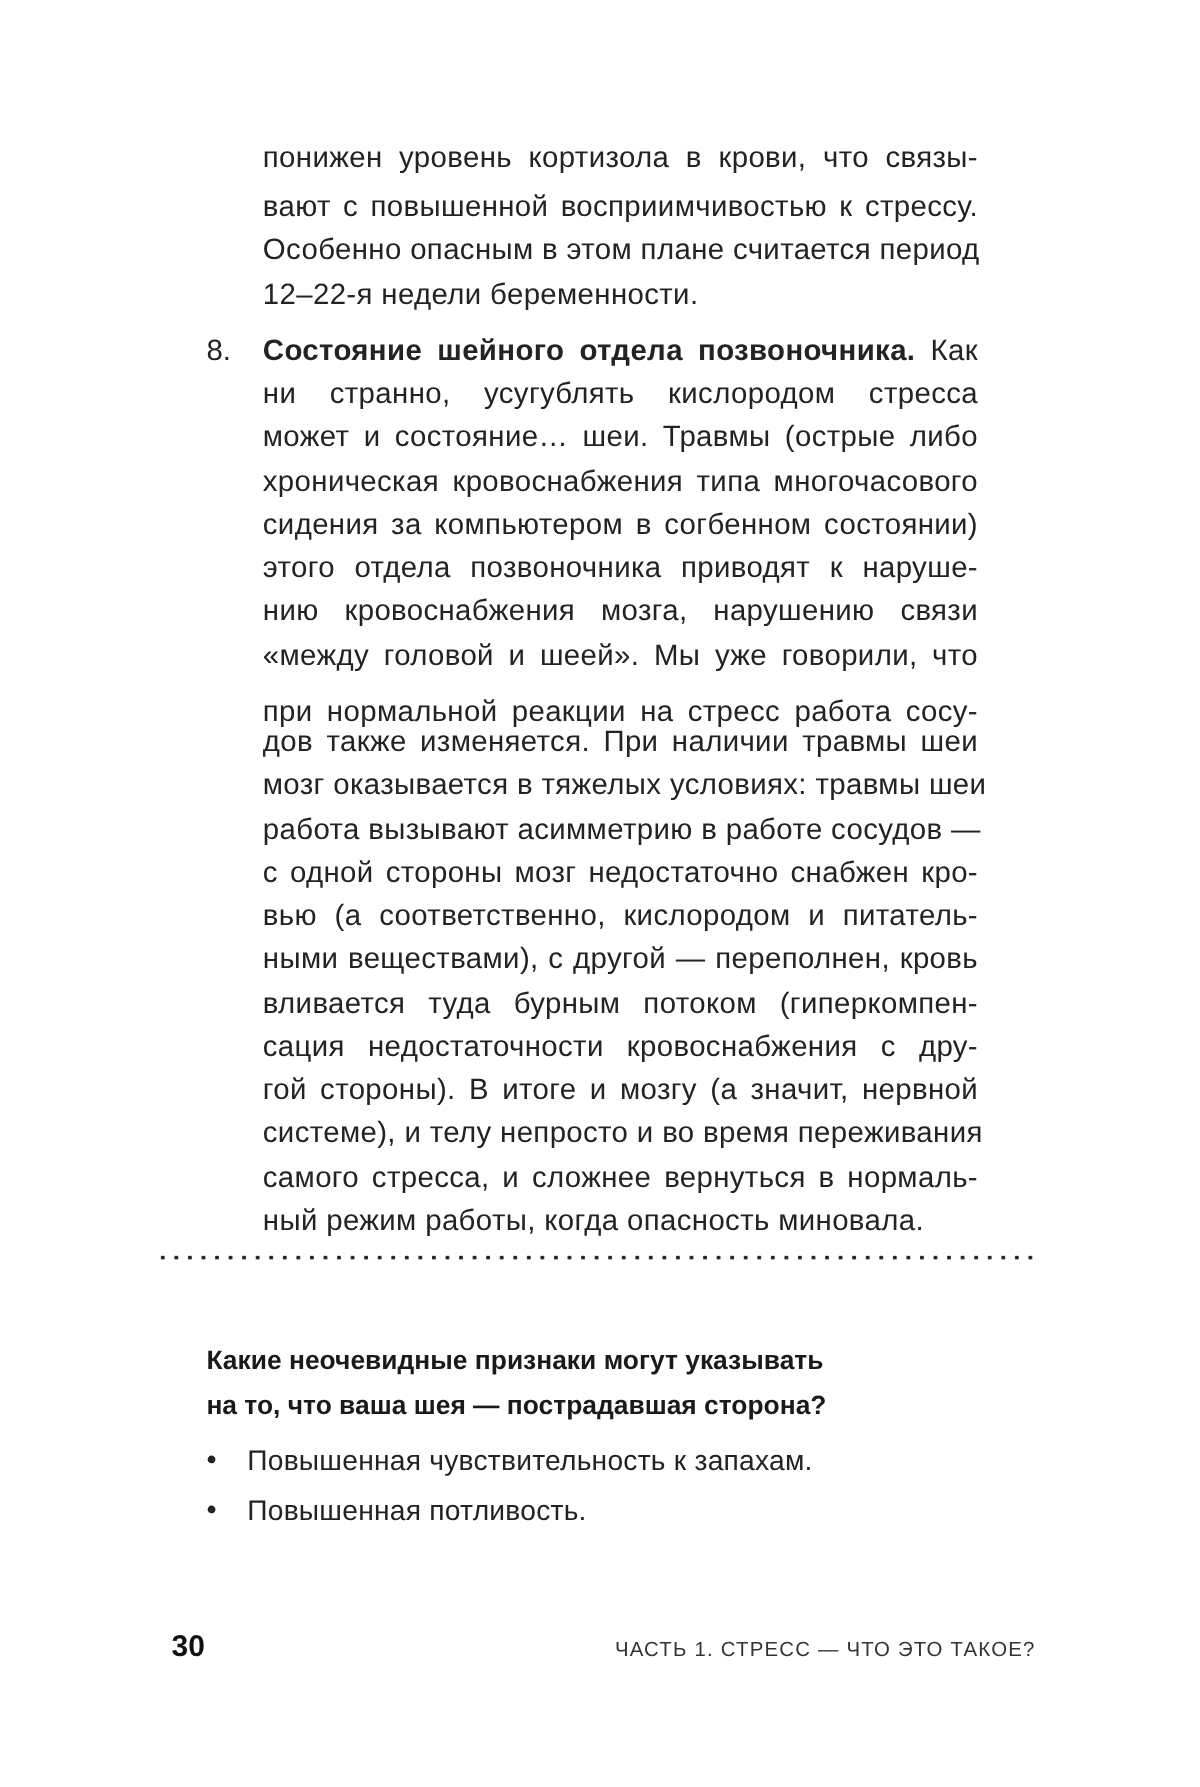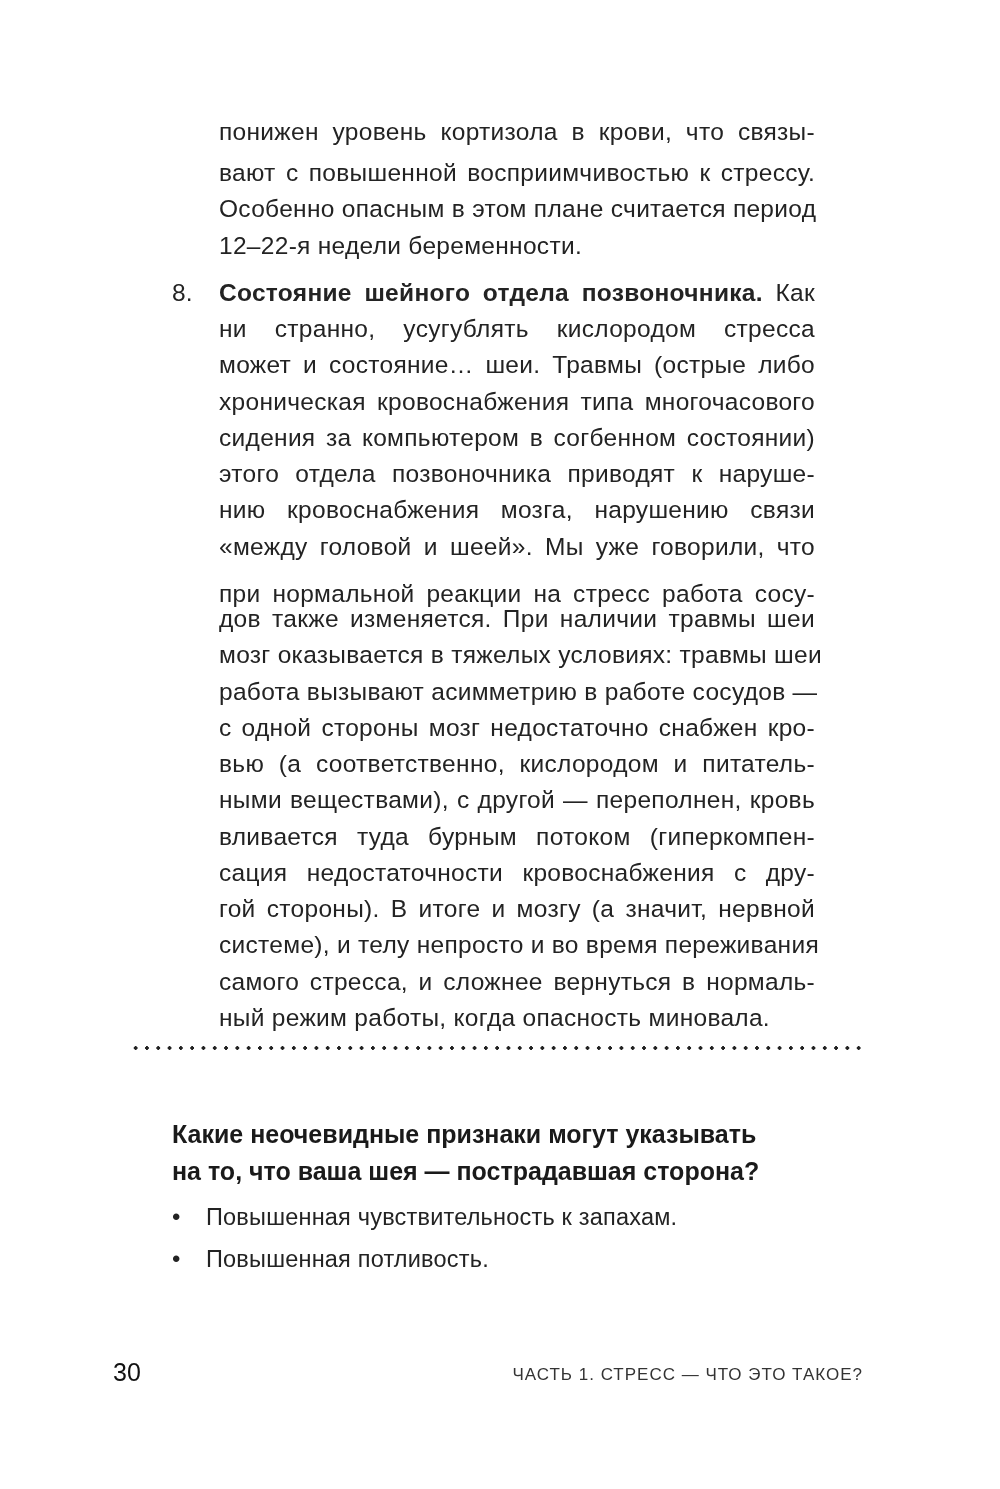--- a/index.html
+++ b/index.html
@@ -5,24 +5,24 @@
     html, body { margin: 0; padding: 0; background: #ffffff; }
     body { width: 1000px; height: 1489px; position: relative; overflow: hidden;
       font-family: "Liberation Sans", "DejaVu Sans", sans-serif; color: #1f1f1f; }
     .line { position: absolute; white-space: nowrap; font-size: 24.5px; line-height: 36px; letter-spacing: 0.3px; color: #232323; }
     .just { text-align: justify; text-align-last: justify; width: 596px; left: 219px; }
     .bold { font-weight: bold; }
     .num { position: absolute; left: 172px; font-size: 24.5px; line-height: 36px; color: #232323; }
     .dots { position: absolute; left: 130px; top: 1045px; width: 735px; height: 6px;
       background-image: radial-gradient(circle, #222 1.6px, transparent 1.8px);
       background-size: 11.3px 6px; background-repeat: repeat-x; }
-    .q { position: absolute; left: 172px; font-size: 25px; font-weight: bold; line-height: 36px; color: #1a1a1a; white-space: nowrap; }
+    .q { position: absolute; left: 172px; font-size: 22px; font-weight: bold; line-height: 36px; color: #1a1a1a; white-space: nowrap; }
     .bullet { position: absolute; left: 172px; font-size: 24px; line-height: 36px; color: #232323; }
     .btext { position: absolute; left: 206px; font-size: 23.5px; line-height: 36px; color: #232323; white-space: nowrap; letter-spacing: 0.2px; text-align: right; }
-    .pnum { position: absolute; left: 113px; top: 1358px; font-size: 25px; font-weight: normal; color: #111; }
+    .pnum { position: absolute; left: 143px; top: 1358px; font-size: 25px; font-weight: bold; color: #111; }
     .running { position: absolute; right: 137px; top: 1365px; font-size: 17px; letter-spacing: 1px; color: #333; white-space: nowrap; }
   </style>
 </head>
 <body>
 
 <div>
 
   <div class="line just" style="top:114px">понижен уровень кортизола в крови, что связы-</div>
   <div class="line just" style="top:155px">вают с повышенной восприимчивостью к стрессу.</div>
   <div class="line just" style="top:191px">Особенно опасным в этом плане считается период</div>

